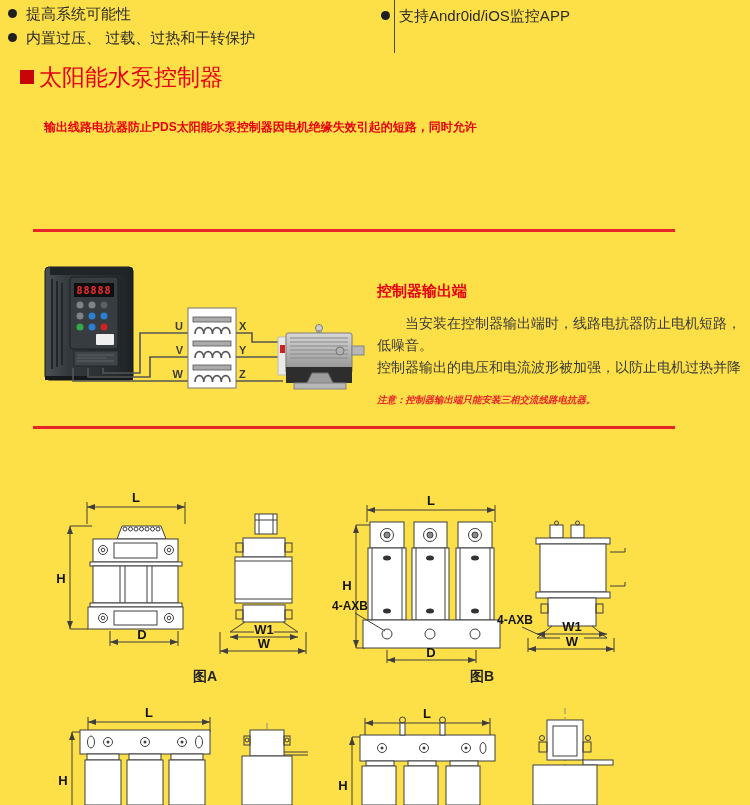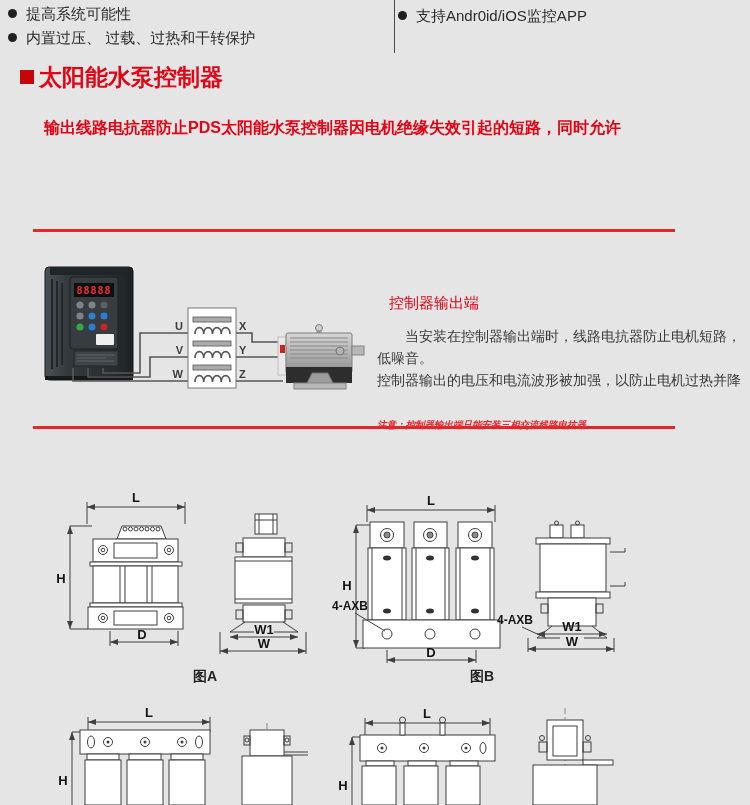--- a/index.html
+++ b/index.html
@@ -1,50 +1,50 @@
 <!DOCTYPE html>
 <html><head>
 <meta charset="utf-8">
 <style>
   html,body{margin:0;padding:0;background:#fff;overflow:hidden;}
-  .page{position:relative;width:750px;height:805px;background:#e5e5e5;
+  .page{position:relative;width:750px;height:805px;background:#fde047;
         font-family:"Liberation Sans","DejaVu Sans",sans-serif;overflow:hidden;}
 
   
   .feat-item{position:absolute;font-size:15px;color:#2b2b2b;white-space:nowrap;}
   .dot{display:inline-block;width:9px;height:9px;border-radius:50%;background:#1f1f1f;
        margin-right:9px;vertical-align:1px;}
   .vdiv{position:absolute;left:394px;top:0;width:1px;height:53px;background:#4a4a4a;}
 
   
   .sec-head{position:absolute;left:20px;top:62px;height:30px;}
   .sq{position:absolute;left:0;top:8px;width:14px;height:14px;background:#c70508;}
   .sec-title{position:absolute;left:19px;top:0;margin:0;font-size:23px;line-height:30px;
-             font-weight:bold;color:#e60012;white-space:nowrap;}
+             font-weight:normal;color:#e60012;white-space:nowrap;}
 
   
   .intro{position:absolute;left:44px;top:112px;width:690px;color:#e60012;
-         font-size:16px;font-weight:600;}
+         font-size:12px;font-weight:600;}
   .intro div{height:31px;line-height:31px;white-space:nowrap;}
 
   
   .rule{position:absolute;left:33px;width:642px;height:3px;background:#e8252a;}
   .rule-top{top:229px;}
   .rule-bottom{top:426px;}
 
   .fig-svg{position:absolute;left:40px;top:245px;}
   .draw-svg{position:absolute;left:30px;top:480px;}
 
   
   .callout{position:absolute;left:377px;top:282px;width:352px;}
-  .callout-title{margin:12px;font-size:15px;font-weight:normal;color:#e60012;}
+  .callout-title{margin:0;font-size:15px;font-weight:bold;color:#e60012;}
   .callout-body{margin-top:11px;font-size:14px;line-height:22px;color:#3a3a3a;}
   .callout-body div{white-space:nowrap;}
   .callout-body div:first-child{text-indent:2em;text-align:right;}
-  .callout-note{margin-top:28px;font-size:9.5px;font-weight:bold;font-style:italic;color:#e8252a;}
+  .callout-note{margin-top:16px;font-size:9.5px;font-weight:bold;font-style:italic;color:#e8252a;}
 
   
   .ln{stroke:#3f3f3f;stroke-width:1;fill:none;}
   .lnw{stroke:#3f3f3f;stroke-width:1;fill:#fff;}
   .dim{stroke:#3f3f3f;stroke-width:1;fill:none;}
   .dim-t{font:bold 13px "Liberation Sans",sans-serif;fill:#141414;}
   .axb-t{font:bold 12px "Liberation Sans",sans-serif;fill:#141414;}
   .figlab{font:bold 14px "Liberation Sans",sans-serif;fill:#222;}
   .wlab{font:bold 11px "Liberation Sans",sans-serif;fill:#3c3c3c;}
   .wire{stroke:#565656;stroke-width:1.6;fill:none;}
@@ -54,21 +54,21 @@
 <body>
 
 <div class="page">
 
   <div class="feat-item" style="left:8px;top:5px;">
     <span class="dot"></span><span>提高系统可能性</span>
   </div>
   <div class="feat-item" style="left:8px;top:29px;">
     <span class="dot"></span><span>内置过压、 过载、过热和干转保护</span>
   </div>
-  <div class="feat-item" style="left:398px;top:7px;">
+  <div class="feat-item" style="left:381px;top:7px;">
     <span class="dot"></span><span>支持Andr0id/iOS监控APP</span>
   </div>
   <div class="vdiv"></div>
 
   <div class="sec-head">
     <span class="sq"></span>
     <h1 class="sec-title">太阳能水泵控制器</h1>
   </div>
 
   <div class="intro">

